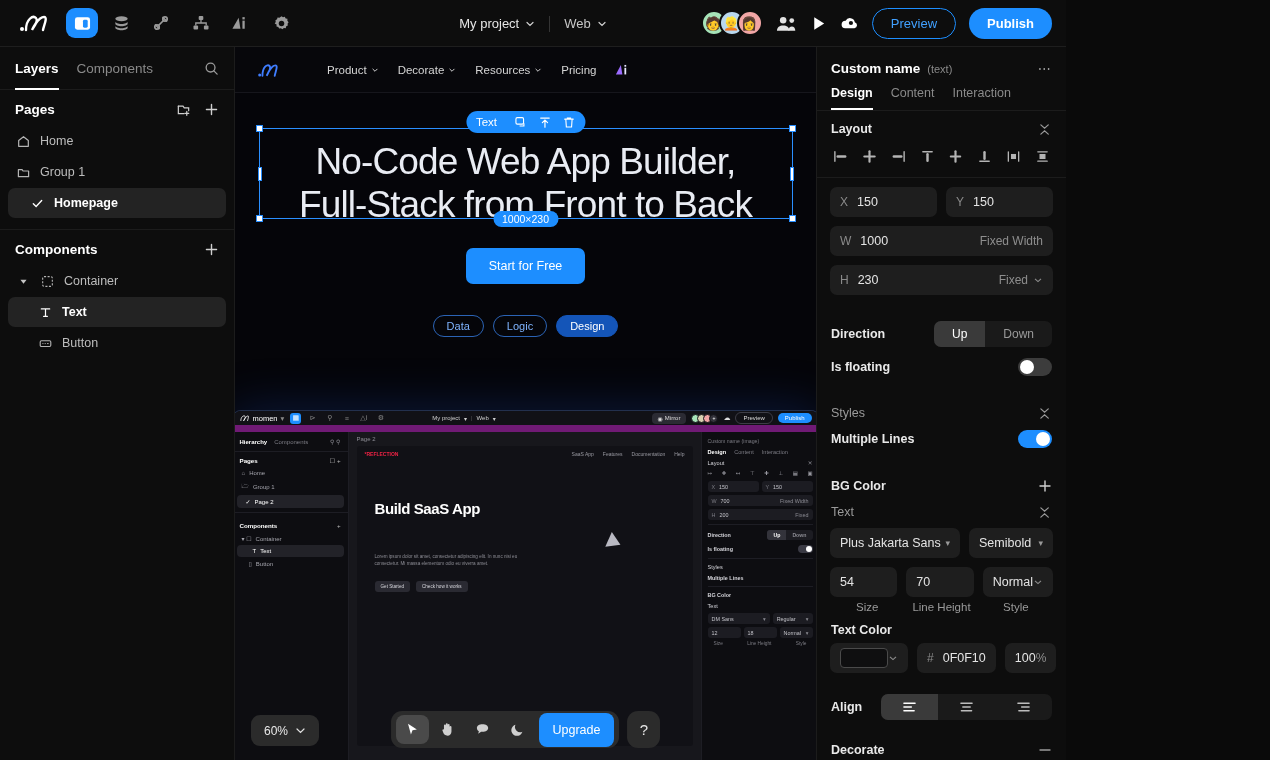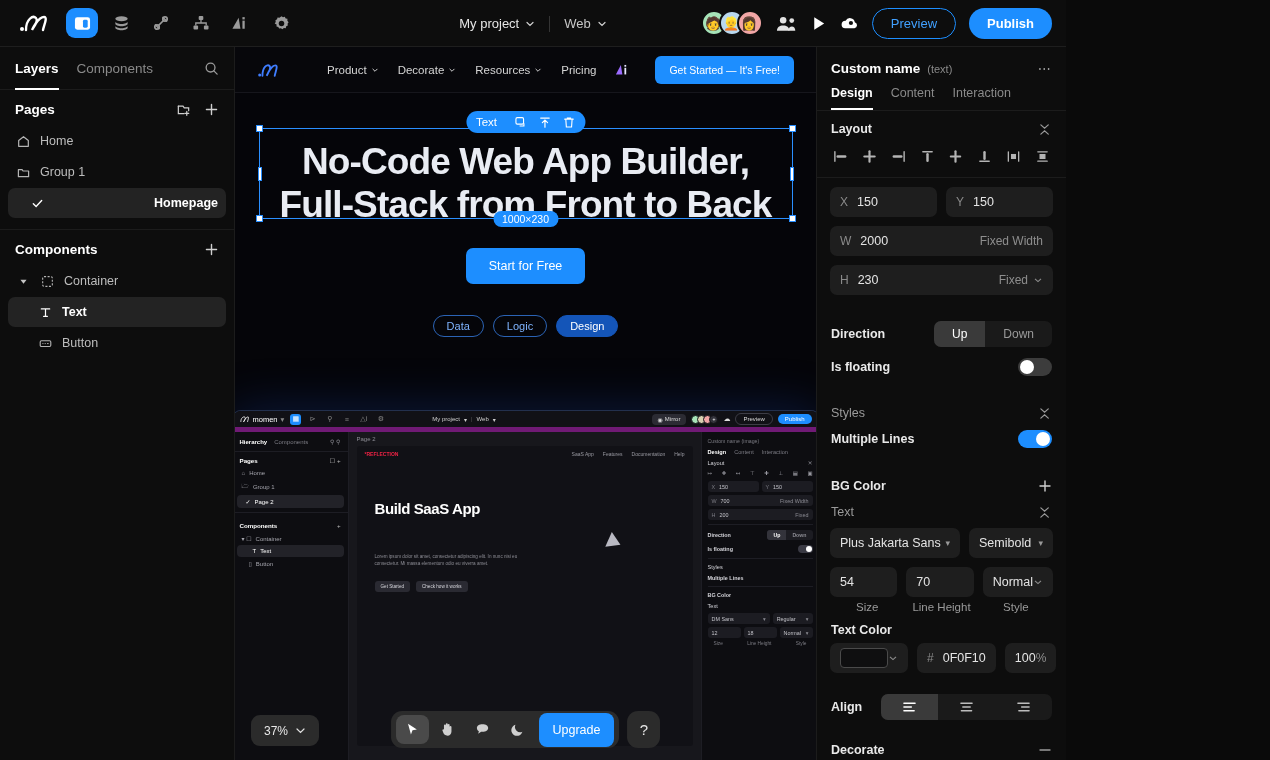--- a/index.html
+++ b/index.html
@@ -96,21 +96,21 @@
   .lp-head-title { font-size: 13.5px; font-weight: bold; color: #fff; }
   .lp-head-acts { margin-left: auto; display: flex; align-items: center; gap: 13px; color: #cfcfcf; }
 
   .lp-row {
     display: flex; align-items: center; gap: 9px;
     height: 30px; margin: 1px 8px; padding: 0 8px;
     border-radius: 7px; font-size: 12.5px; color: #bdbdbd;
   }
   .lp-row .ico { width: 15px; display: flex; align-items: center; justify-content: center; color: #b4b4b4; }
   .lp-row.sel { background: #232323; color: #fff; font-weight: bold; }
-  .lp-row.indent { padding-left: 22px; justify-content: space-between; }
+  .lp-row.indent { padding-left: 22px; }
   .lp-row.indent2 { padding-left: 30px; }
 
   
   .canvas { flex: 1; position: relative; background: #1a1a1a; overflow: hidden; }
   .page {
     position: absolute; left: 0; top: 0; right: 0; bottom: 0;
     background:
       radial-gradient(ellipse 520px 300px at 50% 92%, #131a52 0%, rgba(10,10,22,0) 70%),
       radial-gradient(ellipse 700px 420px at 50% 100%, #0c1340 0%, rgba(5,5,15,0) 75%),
       #050509;
@@ -147,21 +147,21 @@
   .hnd { position: absolute; background: #fff; border: 1px solid #2a8fff; }
   .hnd.c { width: 7px; height: 7px; }
   .hnd.tl { left: -4px; top: -4px; } .hnd.tr { right: -4px; top: -4px; }
   .hnd.bl { left: -4px; bottom: -4px; } .hnd.br { right: -4px; bottom: -4px; }
   .hnd.ml { left: -2px; top: 50%; margin-top: -7px; width: 4px; height: 14px; }
   .hnd.mr { right: -2px; top: 50%; margin-top: -7px; width: 4px; height: 14px; }
   .hnd.mt { top: -2px; left: 50%; margin-left: -7px; width: 14px; height: 4px; }
   .hnd.mb { bottom: -2px; left: 50%; margin-left: -7px; width: 14px; height: 4px; }
 
   .hero h1 {
-    font-size: 37px; line-height: 43px; font-weight: bold; color: #e9ecf3;
+    font-size: 37px; line-height: 43px; font-weight: normal; color: #e9ecf3;
     letter-spacing: -0.9px; position: relative; z-index: 5;
   }
   .hero-sub { margin-top: 14px; font-size: 13px; color: #9ea4b5; }
   .size-badge {
     position: absolute; left: 50%; transform: translateX(-50%); top: 118px;
     background: #1d8eff; color: #fff; font-size: 10.5px;
     border-radius: 9px; padding: 2px 9px; z-index: 6;
   }
   .hero-cta {
     margin-top: 22px;
@@ -177,21 +177,21 @@
 
   
   .inner-shot {
     position: absolute; left: 50%; transform: translateX(-50%); bottom: -10px;
     width: 588px; height: 360px;
     background: #0b0b10; border-radius: 9px 9px 0 0;
     border: 1px solid #23304d; border-bottom: none;
     overflow: hidden; font-size: 5px;
     box-shadow: 0 0 50px rgba(30,80,200,.28);
   }
-  .is-top { height: 21px; background: #111116; display: flex; align-items: center; padding: 0 7px; gap: 6px; border-bottom: 5px solid #701a75; }
+  .is-top { height: 21px; background: #111116; display: flex; align-items: center; padding: 0 7px; gap: 6px; border-bottom: 7px solid #701a75; }
   .is-logo { font-size: 7.5px; color: #fff; display: flex; align-items: center; gap: 3px; }
   .is-ic { width: 11px; height: 11px; display: flex; align-items: center; justify-content: center; color: #888; font-size: 7px; }
   .is-ic.on { background: #1d8eff; color: #fff; border-radius: 3px; }
   .is-mid { font-size: 6px; color: #cfcfcf; display: flex; align-items: center; gap: 4px; }
   .is-right { margin-left: auto; display: flex; align-items: center; gap: 5px; }
   .is-mirror { background: #2b2b33; color: #ddd; font-size: 6px; border-radius: 4px; padding: 2px 6px; display: flex; gap: 2px; align-items: center; }
   .is-av { width: 9px; height: 9px; border-radius: 50%; margin-left: -3px; border: 1px solid #111116; }
   .is-prev { border: 1px solid #3d3d46; color: #ddd; font-size: 6px; border-radius: 6px; padding: 2px 7px; }
   .is-pub { background: #1d8eff; color: #fff; font-size: 6px; border-radius: 6px; padding: 2px 7px; }
   .is-body { display: flex; height: 339px; }
@@ -563,21 +563,20 @@
               <span>Pricing</span>
             </div>
             <div class="site-link">
               <svg width="16" height="14" viewBox="0 0 18 15">
                   <path d="M1 12.5 L6.6 2 L8.3 12.5 z" fill="#9b6bff"></path>
                   <rect x="10.6" y="5" width="2" height="7.5" fill="#e8e8ff"></rect>
                   <rect x="10.6" y="1.8" width="2" height="2" fill="#e8e8ff"></rect>
                 </svg>
             </div>
           </div>
-          <button class="site-cta">Get Started — It's Free!</button>
         </div>
 
         <div class="hero">
           <div class="sel-toolbar">
             <span class="st-label">Text</span>
             <span class="st-ic">
               <svg width="13" height="13" viewBox="0 0 14 14" stroke="#fff" stroke-width="1.2" fill="none">
                   <rect x="1.6" y="1.8" width="8.2" height="7" rx="1.4"></rect>
                   <path d="M5.5 10.8h4.7v-3"></path>
                 </svg>
@@ -797,21 +796,21 @@
                 <span>Size</span>
                 <span>Line Height</span>
                 <span>Style</span>
               </div>
             </div>
           </div>
         </div>
       </div>
 
       <div class="zoom-ctl">
-        <span>37%</span>
+        <span>60%</span>
         <svg width="11" height="11" viewBox="0 0 11 11">
             <path d="M2 4 L5.5 7.4 L9 4" stroke="#e0e0e0" stroke-width="1.2" fill="none" stroke-linecap="round"></path>
           </svg>
       </div>
 
       <div class="tools">
         <div class="tool-group">
           <div class="tool on">
             <svg width="15" height="15" viewBox="0 0 16 16" fill="#fff">
                 <path d="M3.2 1.8 L12.6 8.1 L8 8.8 L6.3 13.2 z"></path>
@@ -916,21 +915,21 @@
             <span>150</span>
           </div>
           <div class="fld">
             <span class="lab">Y</span>
             <span>150</span>
           </div>
         </div>
         <div class="frow">
           <div class="fld">
             <span class="lab">W</span>
-            <span>2000</span>
+            <span>1000</span>
             <span class="suffix">Fixed Width</span>
           </div>
         </div>
         <div class="frow">
           <div class="fld">
             <span class="lab">H</span>
             <span>230</span>
             <span class="suffix">
               <span>Fixed</span>
               <svg width="10" height="10" viewBox="0 0 10 10">

